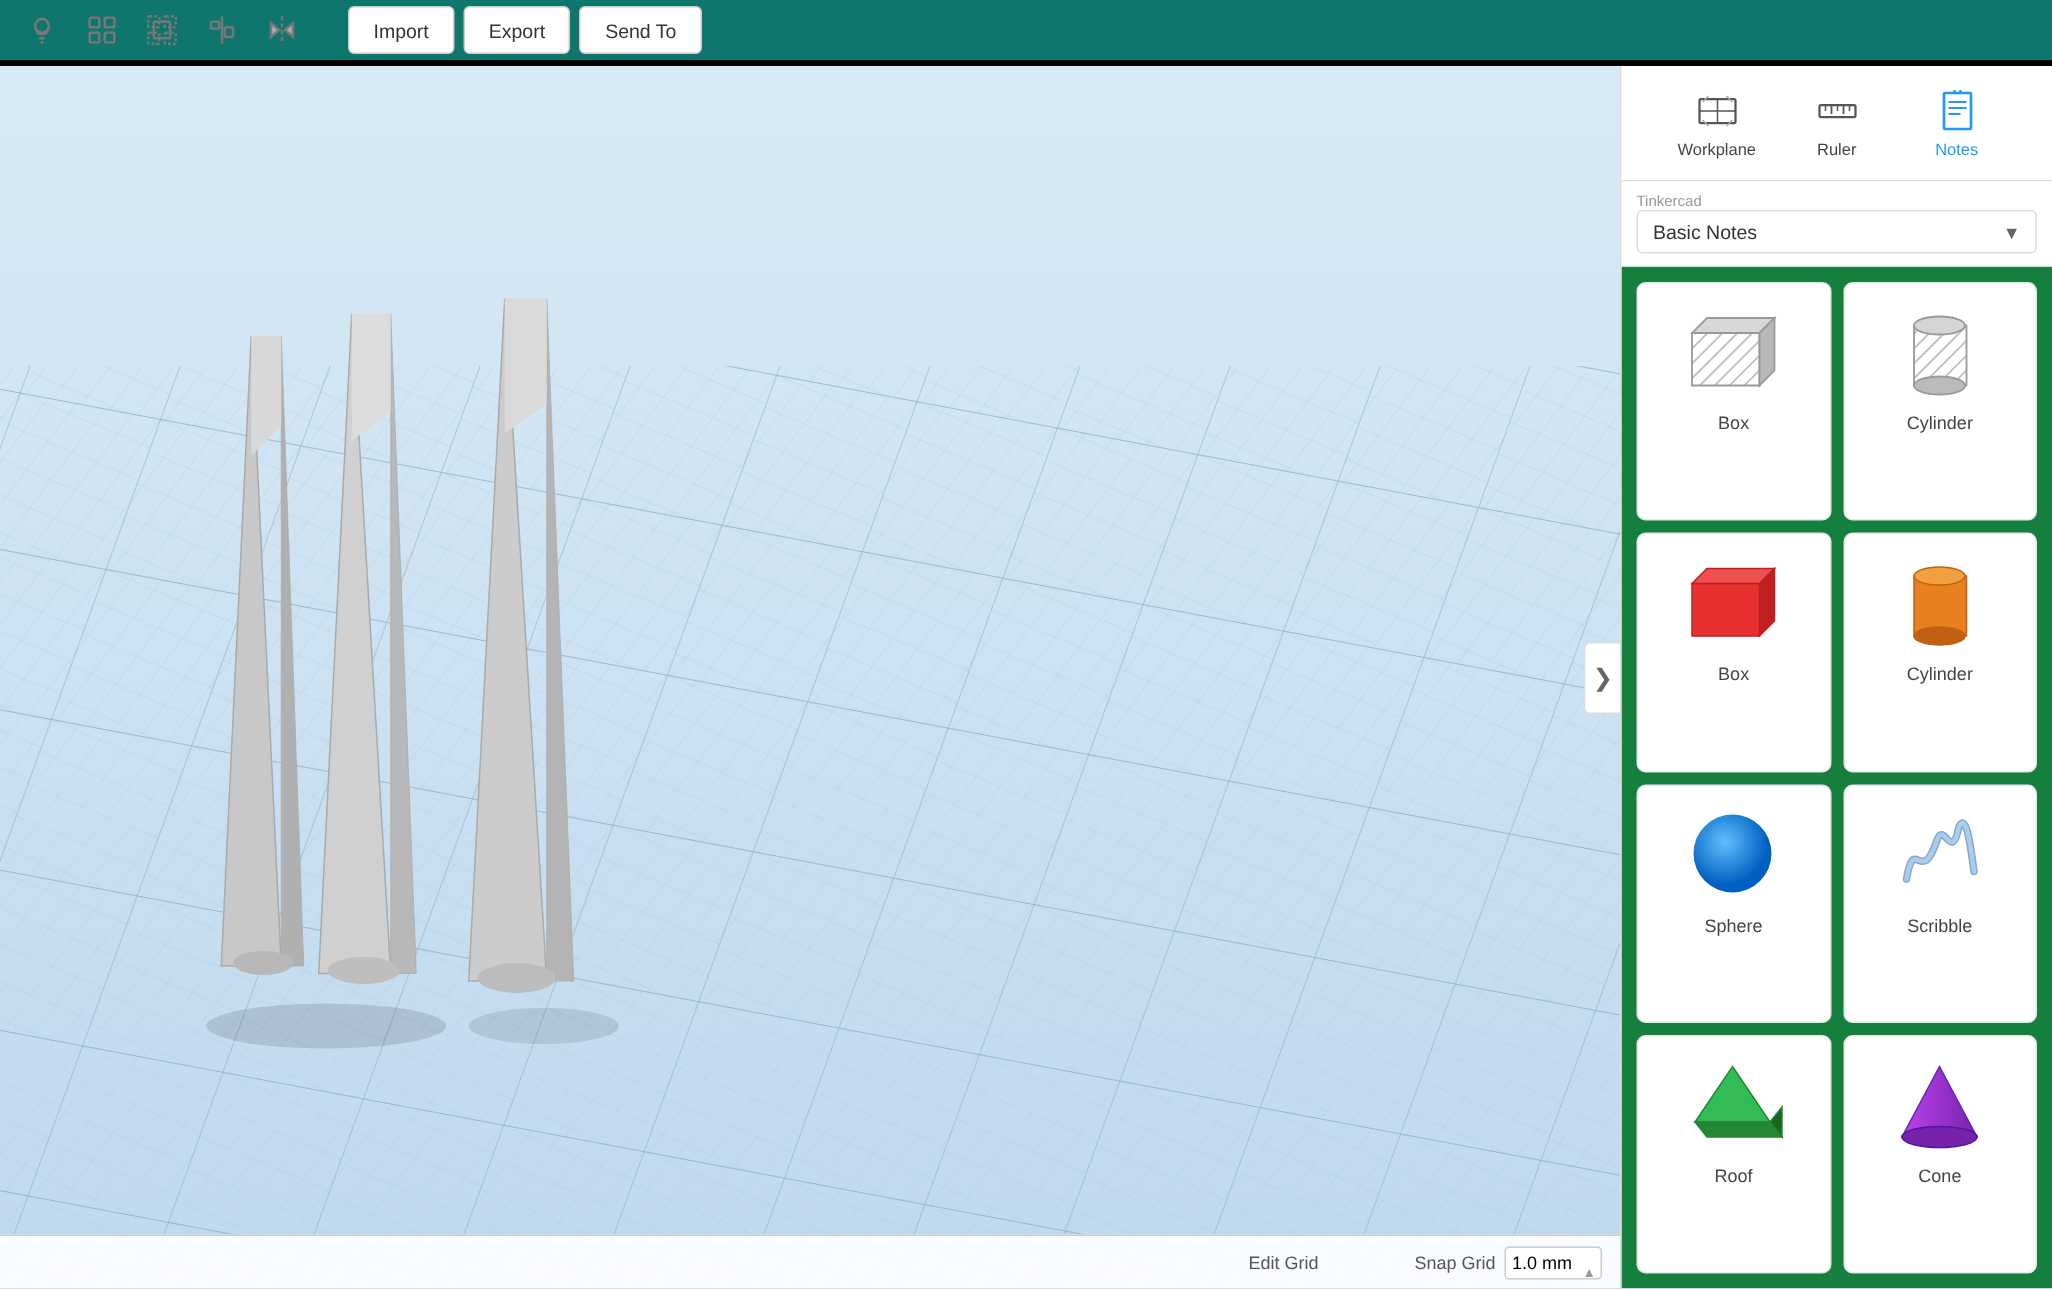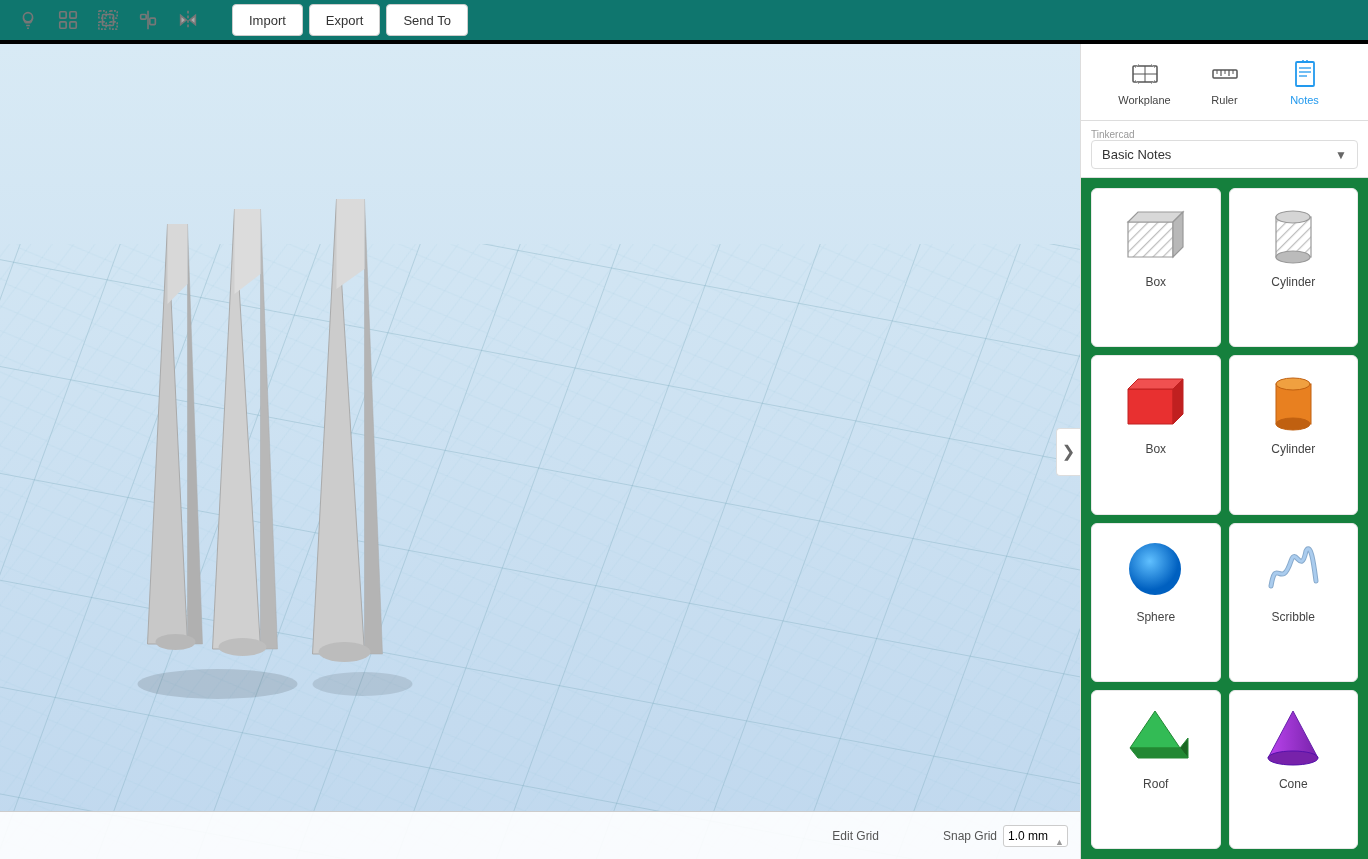--- a/index.html
+++ b/index.html
@@ -95,21 +95,21 @@
       font-size: 16px;
       color: #666;
     }
 
     
     .bottom-bar {
       position: absolute;
       bottom: 0;
       right: 0;
       left: 0;
-      height: 48px;
+      height: 36px;
       background: rgba(255,255,255,0.9);
       border-top: 1px solid #ccc;
       display: flex;
       align-items: center;
       justify-content: flex-end;
       padding: 0 12px;
       gap: 16px;
       font-size: 12px;
       color: #555;
     }

